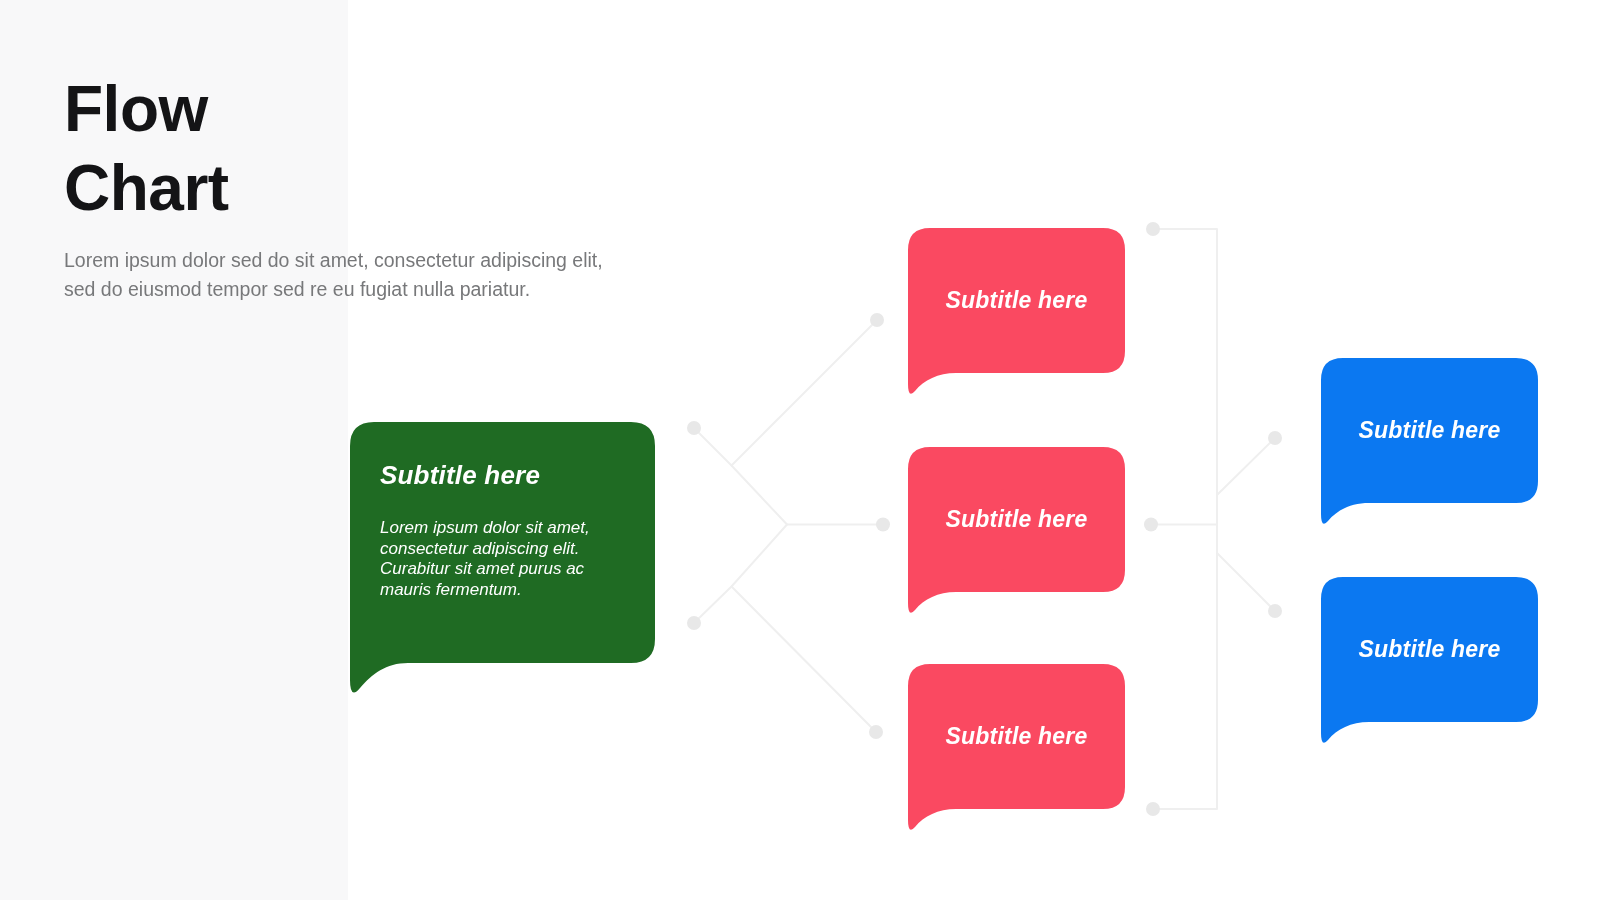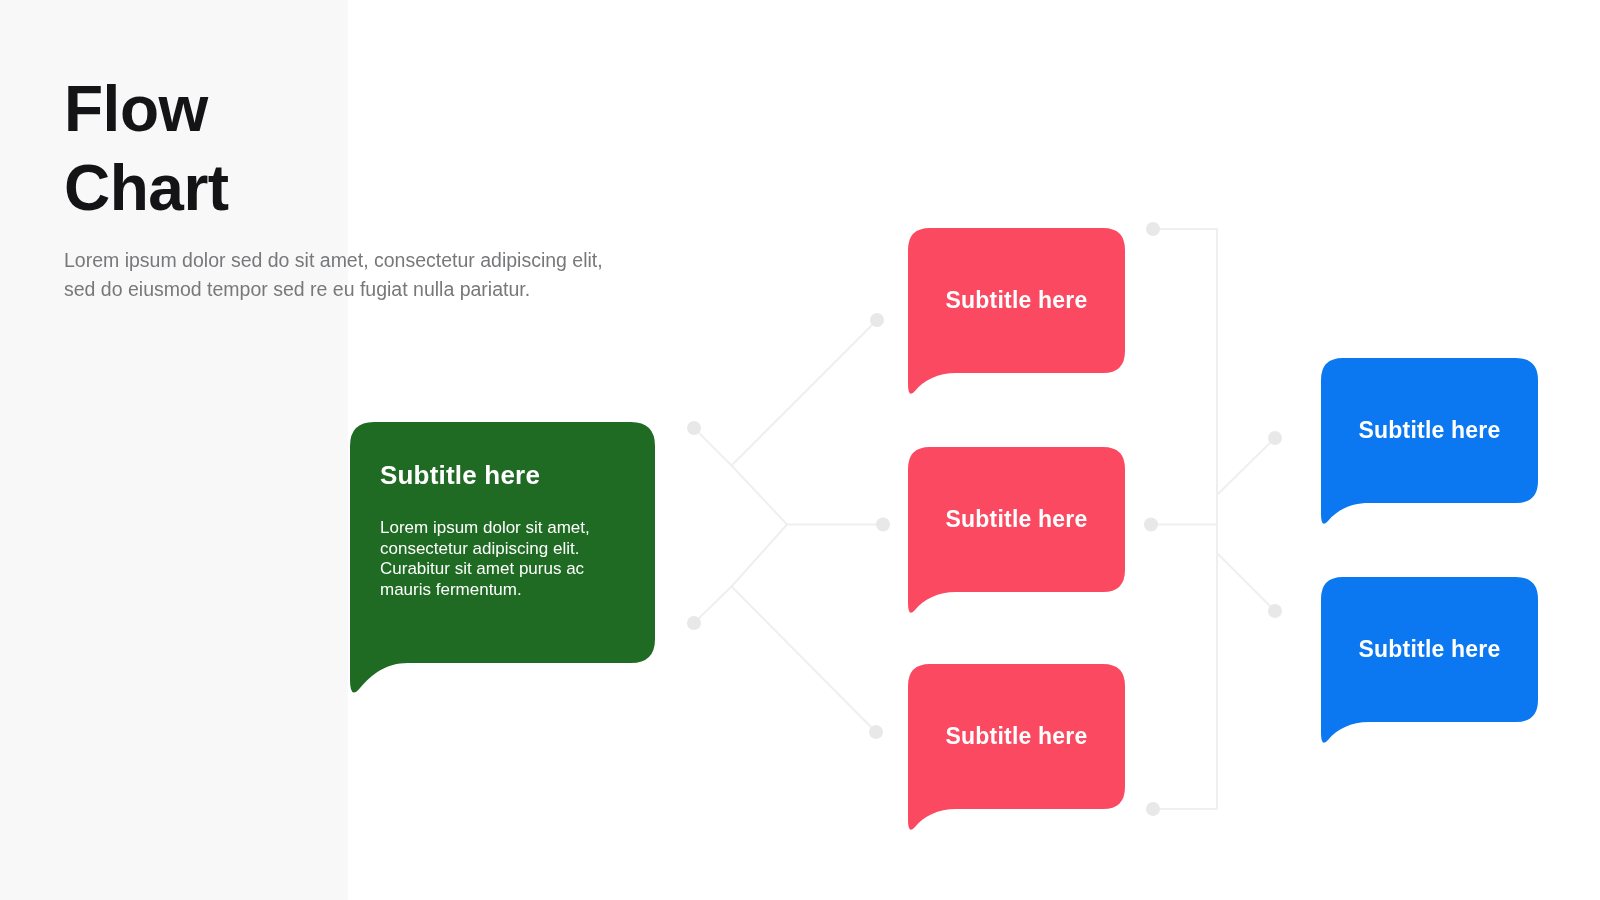--- a/index.html
+++ b/index.html
@@ -21,21 +21,21 @@
     letter-spacing: -0.5px; color: #141416;
   }
 
   .description {
     position: absolute; left: 64px; top: 246px; width: 560px;
     font-size: 19.5px; line-height: 29px; color: #77787a;
   }
 
   .connectors { position: absolute; left: 0; top: 0; }
 
-  .bubble { position: absolute; }
+  .bubble { position: absolute; font-style: italic; }
   .bubble svg.shape { position: absolute; left: 0; top: 0; display: block; }
 
   .bubble .label {
     position: absolute; left: 0; top: 0; width: 100%; height: 145px;
     display: flex; align-items: center; justify-content: center;
     color: #ffffff; font-size: 23px; font-weight: 600; letter-spacing: 0.2px;
   }
 
   .bubble.root .content {
     position: absolute; left: 30px; top: 38px; right: 26px; color: #ffffff;

